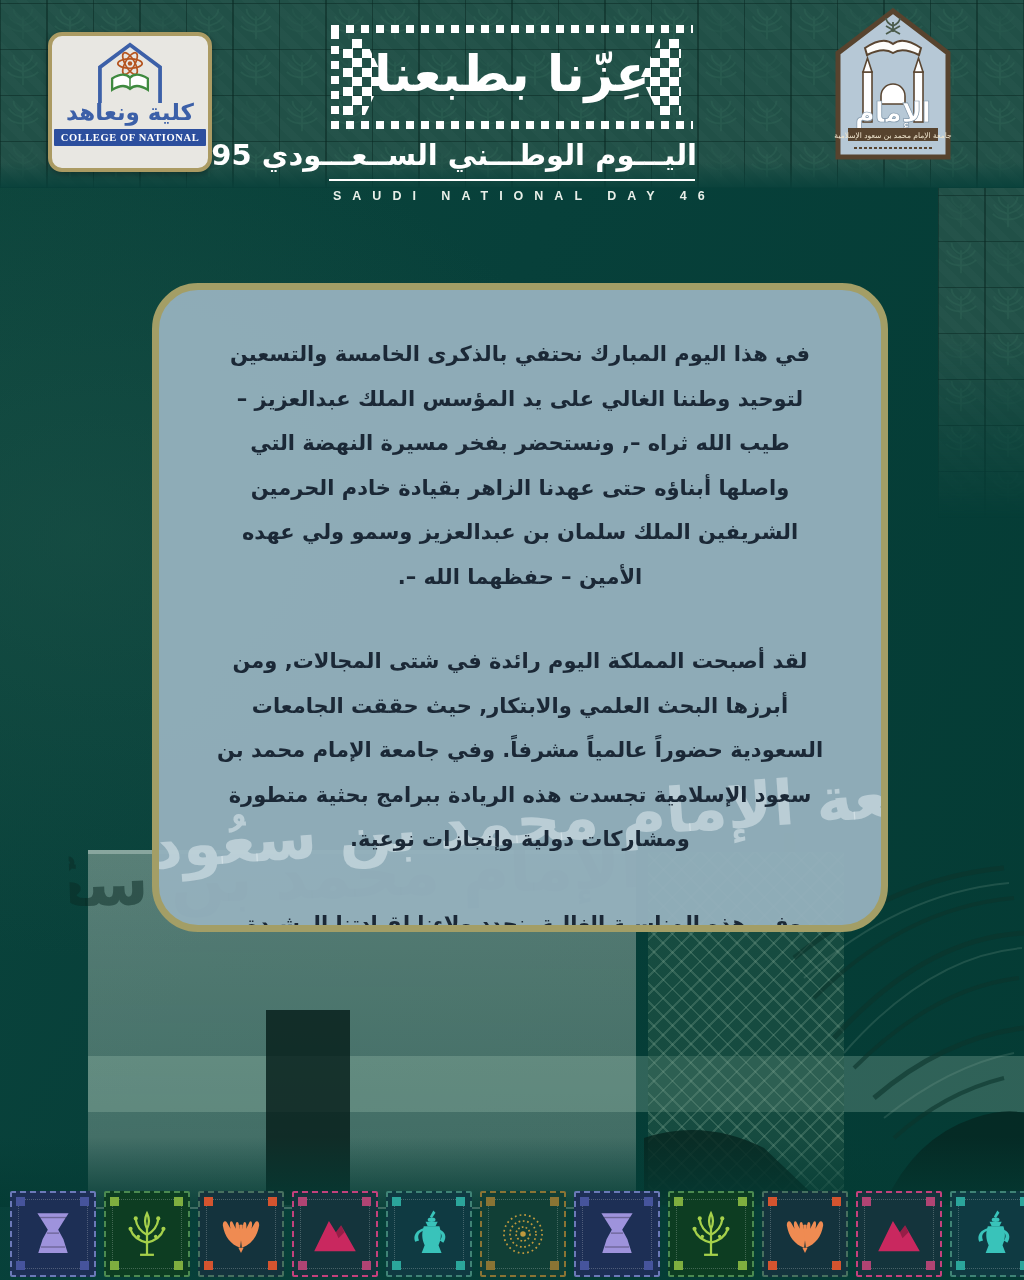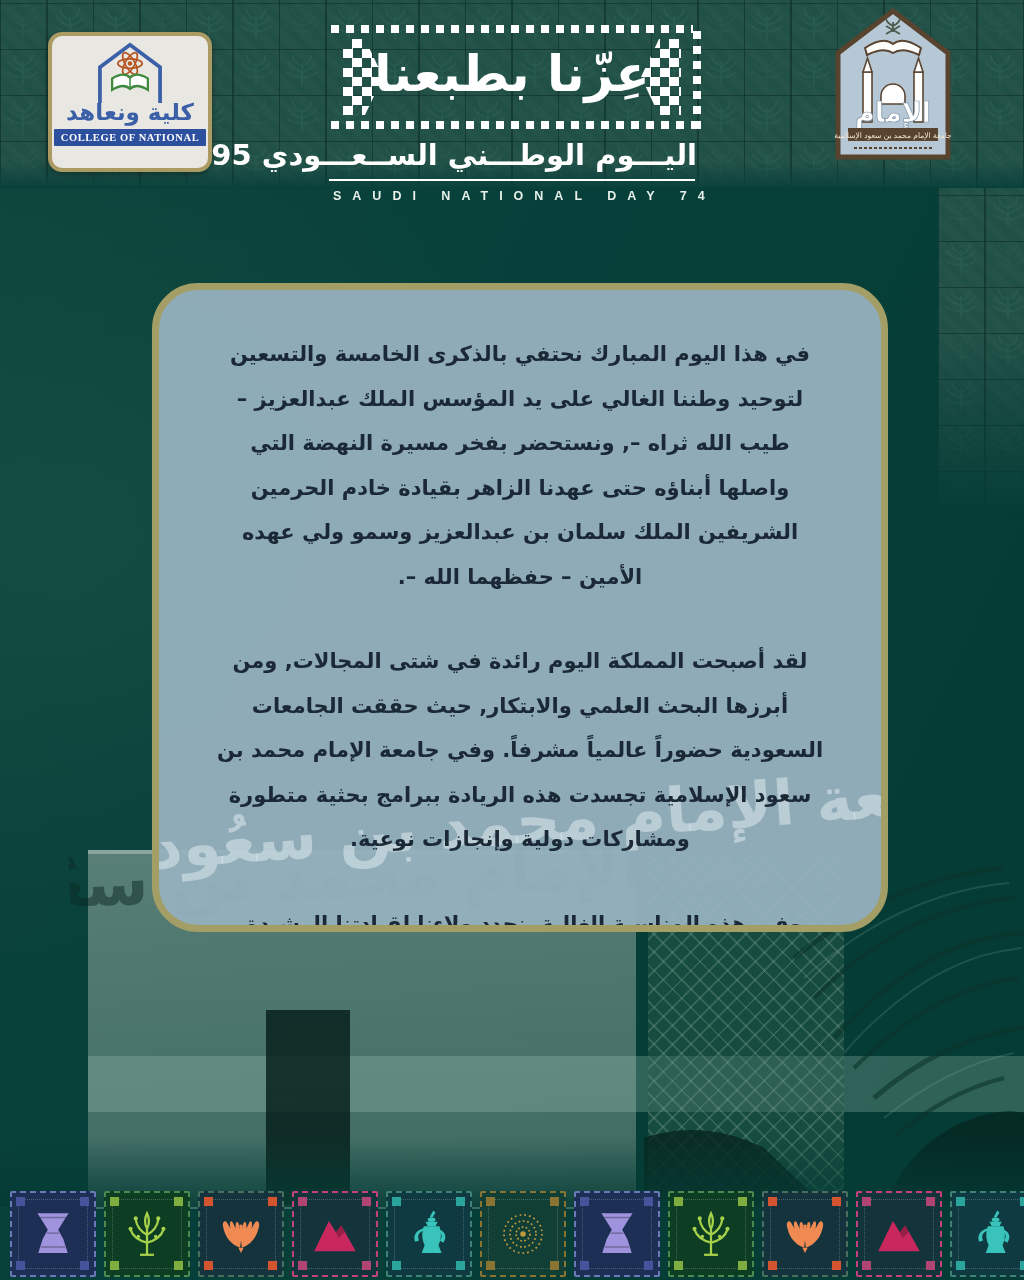--- a/index.html
+++ b/index.html
@@ -29,21 +29,21 @@
   
   .cos-logo{position:absolute;left:48px;top:32px;width:156px;height:132px;z-index:4;
     background:#e8e7e2;border:4px solid #ab9b63;border-radius:14px;
     display:flex;flex-direction:column;align-items:center;justify-content:flex-start;
     box-shadow:0 2px 6px rgba(0,0,0,.35);}
   .cos-logo svg.crest{width:104px;height:62px;margin-top:5px;}
   .cos-ar{color:#3c60a8;font-weight:bold;font-size:23px;line-height:1;margin-top:-2px;}
   .cos-en{background:#2c4f9e;color:#ffffff;font-family:"Liberation Serif", serif;font-weight:bold;
     font-size:10.5px;letter-spacing:.6px;padding:3px 7px;margin-top:5px;border-radius:1px;white-space:nowrap;}
   
-  .snd{position:absolute;left:327px;top:25px;width:370px;z-index:4;text-align:right;}
+  .snd{position:absolute;left:327px;top:25px;width:370px;z-index:4;text-align:left;}
   .snd-frame{position:relative;height:104px;margin:0 4px;}
   .snd-frame .edge{position:absolute;background:repeating-linear-gradient(90deg,#fff 0 8px,transparent 8px 15px);height:8px;left:0;right:0;}
   .snd-frame .edge.v{background:repeating-linear-gradient(0deg,#fff 0 8px,transparent 8px 15px);width:8px;height:auto;top:0;bottom:0;left:auto;right:auto;}
   .snd-frame .e-top{top:0;} .snd-frame .e-bot{bottom:0;}
   .snd-frame .e-left{left:0;} .snd-frame .e-right{right:0;}
   .checker{position:absolute;top:14px;bottom:14px;width:40px;
     background-image:repeating-conic-gradient(#ffffff 0% 25%, transparent 0% 50%);
     background-size:19px 19px;}
   .checker.left{left:12px;clip-path:polygon(0 0,55% 0,100% 50%,55% 100%,0 100%);}
   .checker.right{right:12px;clip-path:polygon(100% 0,45% 0,0 50%,45% 100%,100% 100%);}
@@ -1274,21 +1274,21 @@
       <span class="edge e-top"></span>
       <span class="edge e-bot"></span>
       <span class="edge v e-left"></span>
       <span class="edge v e-right"></span>
       <span class="checker left"></span>
       <span class="checker right"></span>
       <div class="snd-slogan">عِزّنا بطبعنا</div>
     </div>
     <div class="snd-ar">اليـــوم الوطـــني الســعـــودي 95</div>
     <div class="snd-rule"></div>
-    <div class="snd-en">SAUDI NATIONAL DAY 74</div>
+    <div class="snd-en">SAUDI NATIONAL DAY 46</div>
   </div>
 
   <svg class="imam-logo" viewBox="0 0 118 152">
     <path d="M59 3 L114 45 V149 H4 V45 Z" fill="#b6c8d6" stroke="#57432e" stroke-width="5"></path>
     <g stroke="#4a5a4a" fill="none" stroke-width="1.8">
       <path d="M59 14 v10"></path>
         <path d="M59 18 c-4 -2 -7 -5 -7 -8"></path>
         <path d="M59 18 c4 -2 7 -5 7 -8"></path>
       <path d="M52 26 l14 -8"></path>
         <path d="M66 26 l-14 -8"></path>

